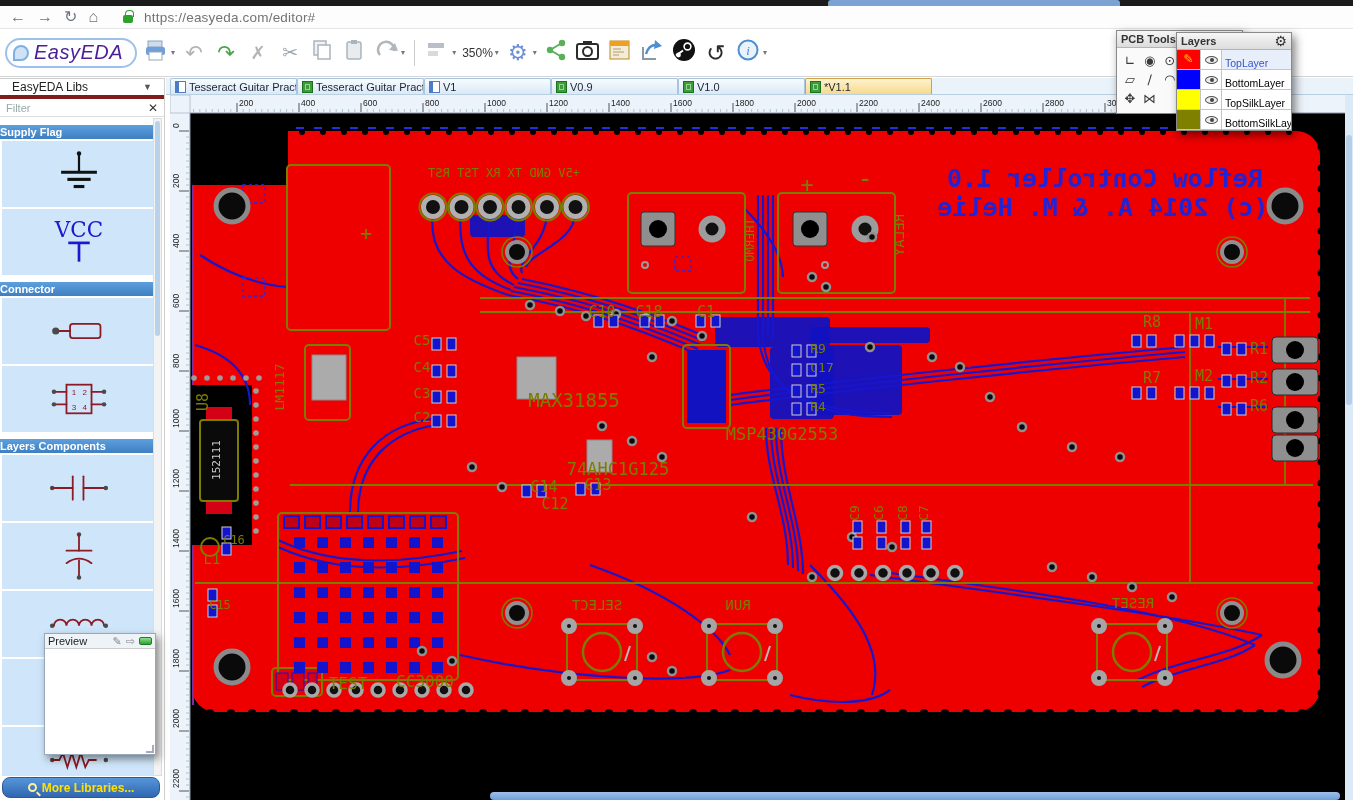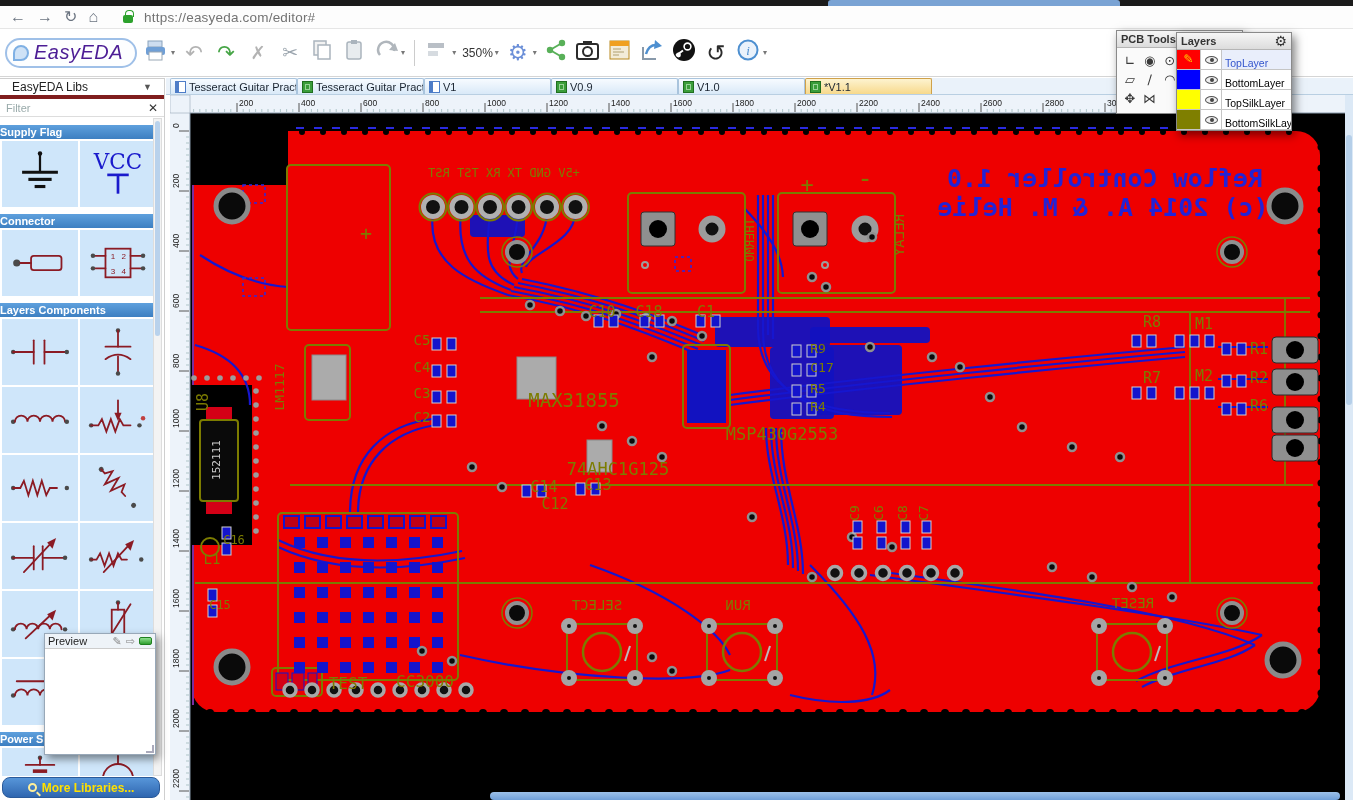--- a/index.html
+++ b/index.html
@@ -26,21 +26,21 @@
 .gray{color:#b3b3b3}.green{color:#46a546}.steel{color:#9aa4ad}
 
 #sidebar{position:absolute;top:78px;left:0;width:165px;bottom:0;background:#fff;border-right:1px solid #cfcfcf;border-top:1px solid #cfcfcf}
 #libs-row{height:20px;display:flex;align-items:center;justify-content:space-between;padding:0 12px;font-size:12px;color:#222;border-bottom:4px solid #7f1d1d;cursor:pointer}
 #libs-row .dcaret{font-size:9px;color:#555}
 #filter-row{height:18px;display:flex;align-items:center;justify-content:space-between;padding:0 6px;border-bottom:1px solid #ddd}
 #filter-row .ph{font-size:11px;color:#9aa}
 #filter-row .fx{font-size:12px;color:#333;cursor:pointer}
 #sections{position:absolute;top:39px;left:0;width:158px;bottom:24px;overflow:hidden}
 .sec-h{height:14px;background:linear-gradient(#5ea0dd,#3d7fc1);color:#fff;font-size:11px;font-weight:bold;line-height:14px;margin-top:7px}
-.sec-grid{display:grid;grid-template-columns:1fr 1fr;gap:2px;padding:2px 2px 0 2px}
+.sec-grid{display:grid;grid-template-columns:1fr;gap:2px;padding:2px 2px 0 2px}
 .tile{height:66px;background:#cfe6fa;display:flex;align-items:center;justify-content:center;cursor:pointer}
 #sb-scroll{position:absolute;top:39px;right:2px;width:9px;bottom:24px;background:#f3f3f3;border:1px solid #ddd}
 #sb-thumb{margin:2px 1px;width:5px;height:215px;background:#b9d2ec;border-radius:3px}
 #morelibs{position:absolute;left:2px;right:4px;bottom:2px;height:21px;border:1px solid #2a5a9a;border-radius:8px;background:linear-gradient(#5796d9,#2f66b0);color:#ffe000;font-weight:bold;font-size:12px;display:flex;align-items:center;justify-content:center;gap:5px;cursor:pointer;font-family:"Liberation Sans",sans-serif}
 .mag{width:9px;height:9px;border:2px solid #ffef9a;border-radius:50%;position:relative;display:inline-block}
 .mag:after{content:'';position:absolute;width:5px;height:2px;background:#ffef9a;transform:rotate(45deg);left:6px;top:8px}
 
 #workspace{position:absolute;left:166px;top:78px;right:0;bottom:0;background:#fff}
 #tabbar{height:17px;display:flex;padding-left:4px;background:#eaf2fa;border-bottom:1px solid #b9cfe2}
 .tab{width:127px;display:flex;align-items:center;gap:3px;padding:0 4px;font-size:11px;color:#1a2430;border:1px solid #a9c4dd;border-bottom:none;background:linear-gradient(#f7fbff,#d9e9f8);overflow:hidden;white-space:nowrap;cursor:pointer;border-radius:2px 2px 0 0}

